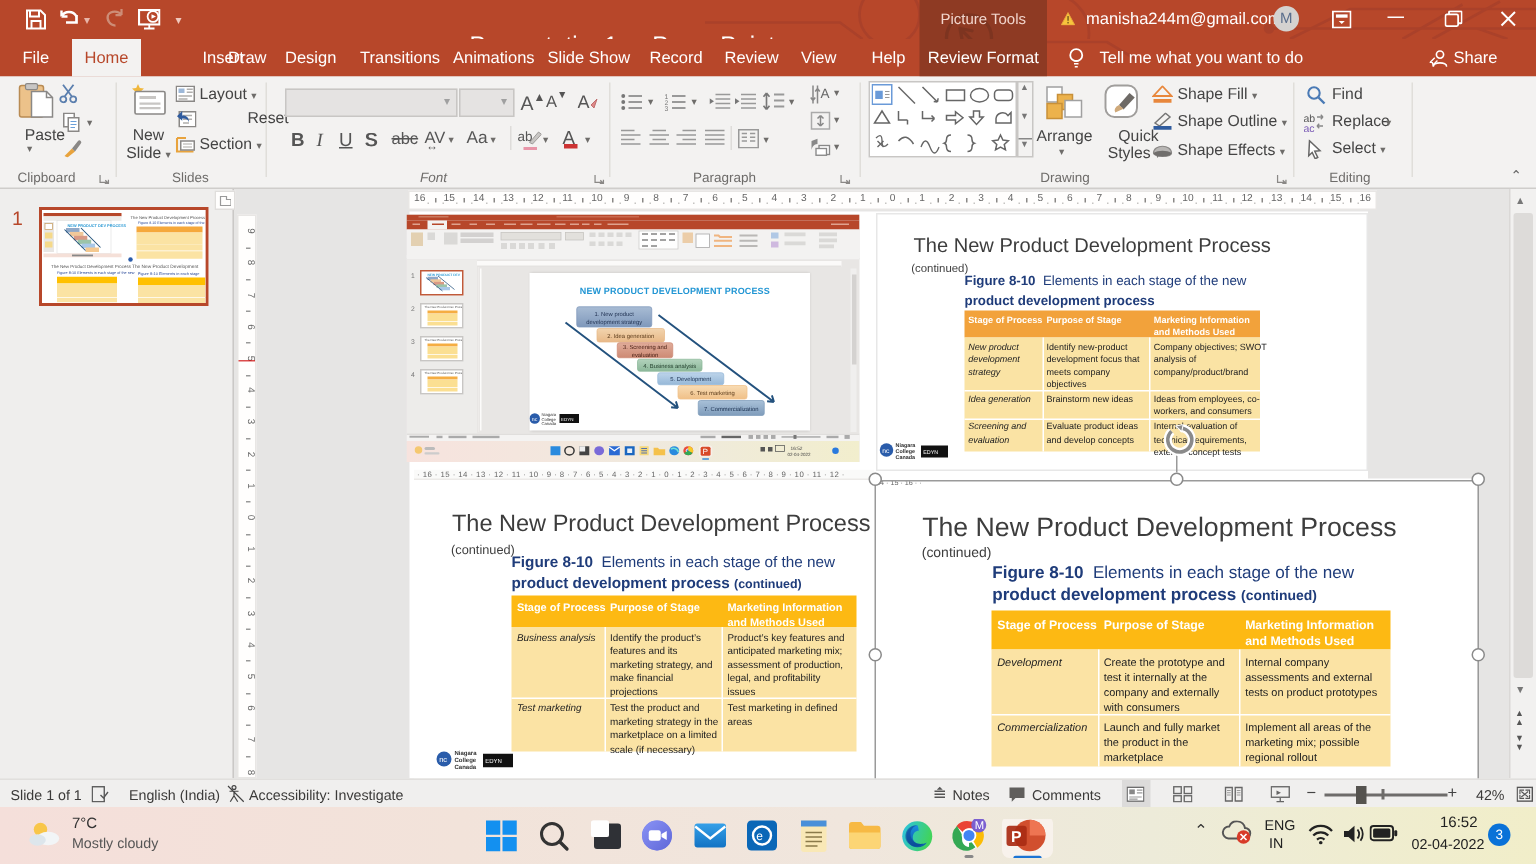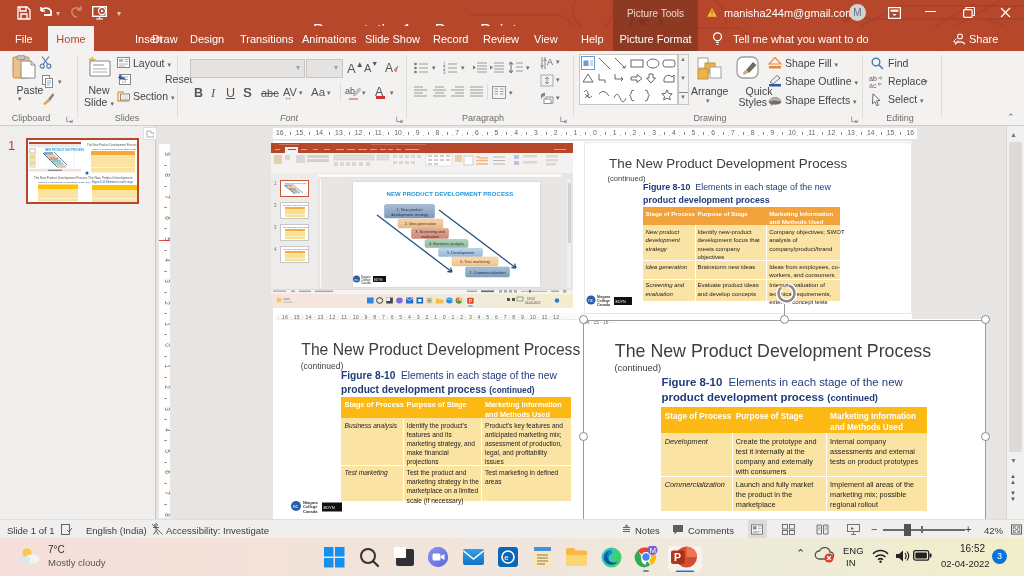--- a/index.html
+++ b/index.html
@@ -77,21 +77,21 @@
  <div class="abs" style="left:152px;top:0;height:25px;line-height:26px;color:#fff;font-size:11px;">Draw</div>
  <div class="abs" style="left:190px;top:0;height:25px;line-height:26px;color:#fff;font-size:11px;">Design</div>
  <div class="abs" style="left:240px;top:0;height:25px;line-height:26px;color:#fff;font-size:11px;">Transitions</div>
  <div class="abs" style="left:302px;top:0;height:25px;line-height:26px;color:#fff;font-size:11px;">Animations</div>
  <div class="abs" style="left:365px;top:0;height:25px;line-height:26px;color:#fff;font-size:11px;">Slide Show</div>
  <div class="abs" style="left:433px;top:0;height:25px;line-height:26px;color:#fff;font-size:11px;">Record</div>
  <div class="abs" style="left:483px;top:0;height:25px;line-height:26px;color:#fff;font-size:11px;">Review</div>
  <div class="abs" style="left:534px;top:0;height:25px;line-height:26px;color:#fff;font-size:11px;">View</div>
  <div class="abs" style="left:581px;top:0;height:25px;line-height:26px;color:#fff;font-size:11px;">Help</div>
  <div class="abs" style="left:48px;top:0;width:46px;height:25px;background:#f3f2f1;color:#b7472a;font-size:11px;text-align:center;line-height:26px;">Home</div>
- <div class="abs" style="left:613px;top:0;width:85px;height:25px;background:#8e3a23;overflow:hidden;color:#fff;font-size:11px;text-align:center;line-height:26px;">Picture Format</div>
+ <div class="abs" style="left:613px;top:0;width:85px;height:25px;background:#8e3a23;overflow:hidden;color:#fff;font-size:11px;text-align:center;line-height:26px;">Review Format</div>
  <svg class="abs" style="left:698px;top:0;" width="326" height="25" viewBox="0 0 326 25">
   <path d="M0 2 L40 2 L60 14" stroke="#aa412a" stroke-width="1.8" fill="none"></path>
  </svg>
  <svg class="abs" style="left:712px;top:6px;" width="11" height="14" viewBox="0 0 11 14">
   <circle cx="5.5" cy="4.8" r="4" fill="none" stroke="#fff" stroke-width="1.2"></circle>
   <path d="M4 8.5 h3 M4 10.5 h3 M4.5 12.5 h2" stroke="#fff" stroke-width="1.1"></path>
  </svg>
  <div class="abs" style="left:733px;top:0;height:25px;line-height:26px;color:#fff;font-size:11px;">Tell me what you want to do</div>
  <svg class="abs" style="left:953px;top:7px;" width="12" height="12" viewBox="0 0 12 12">
   <circle cx="7" cy="3.4" r="2.4" fill="none" stroke="#fff" stroke-width="1.1"></circle>

